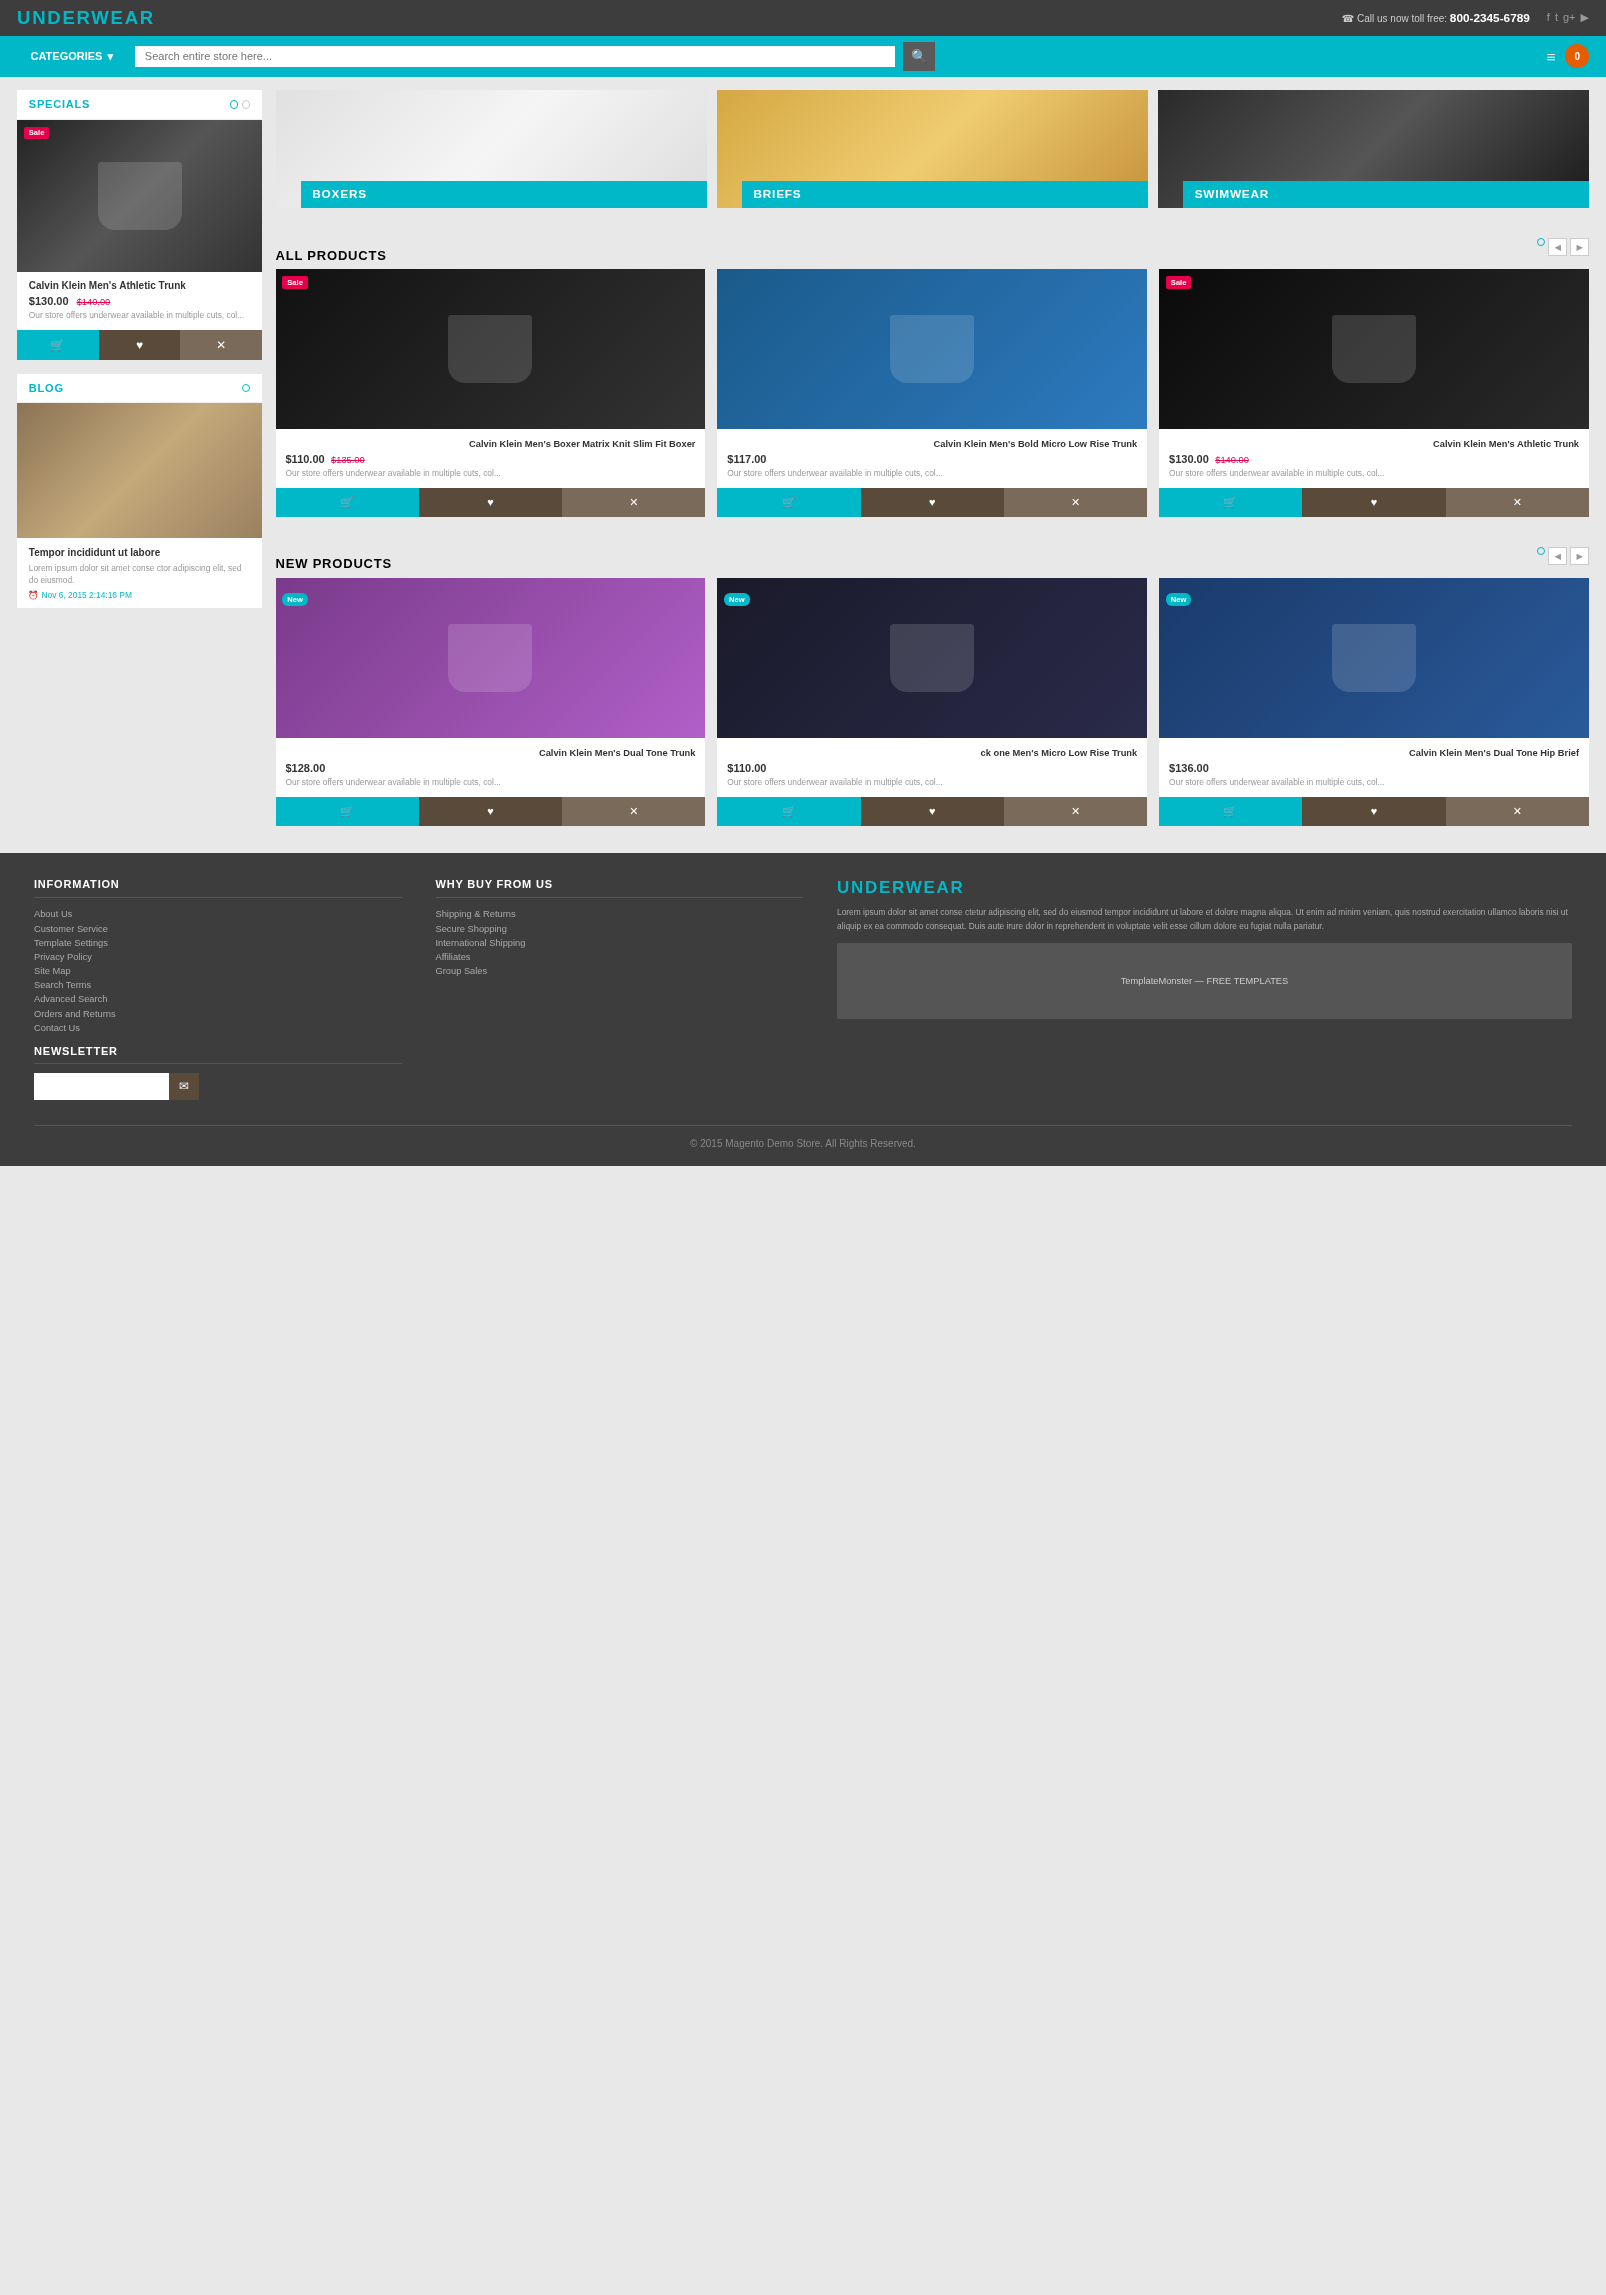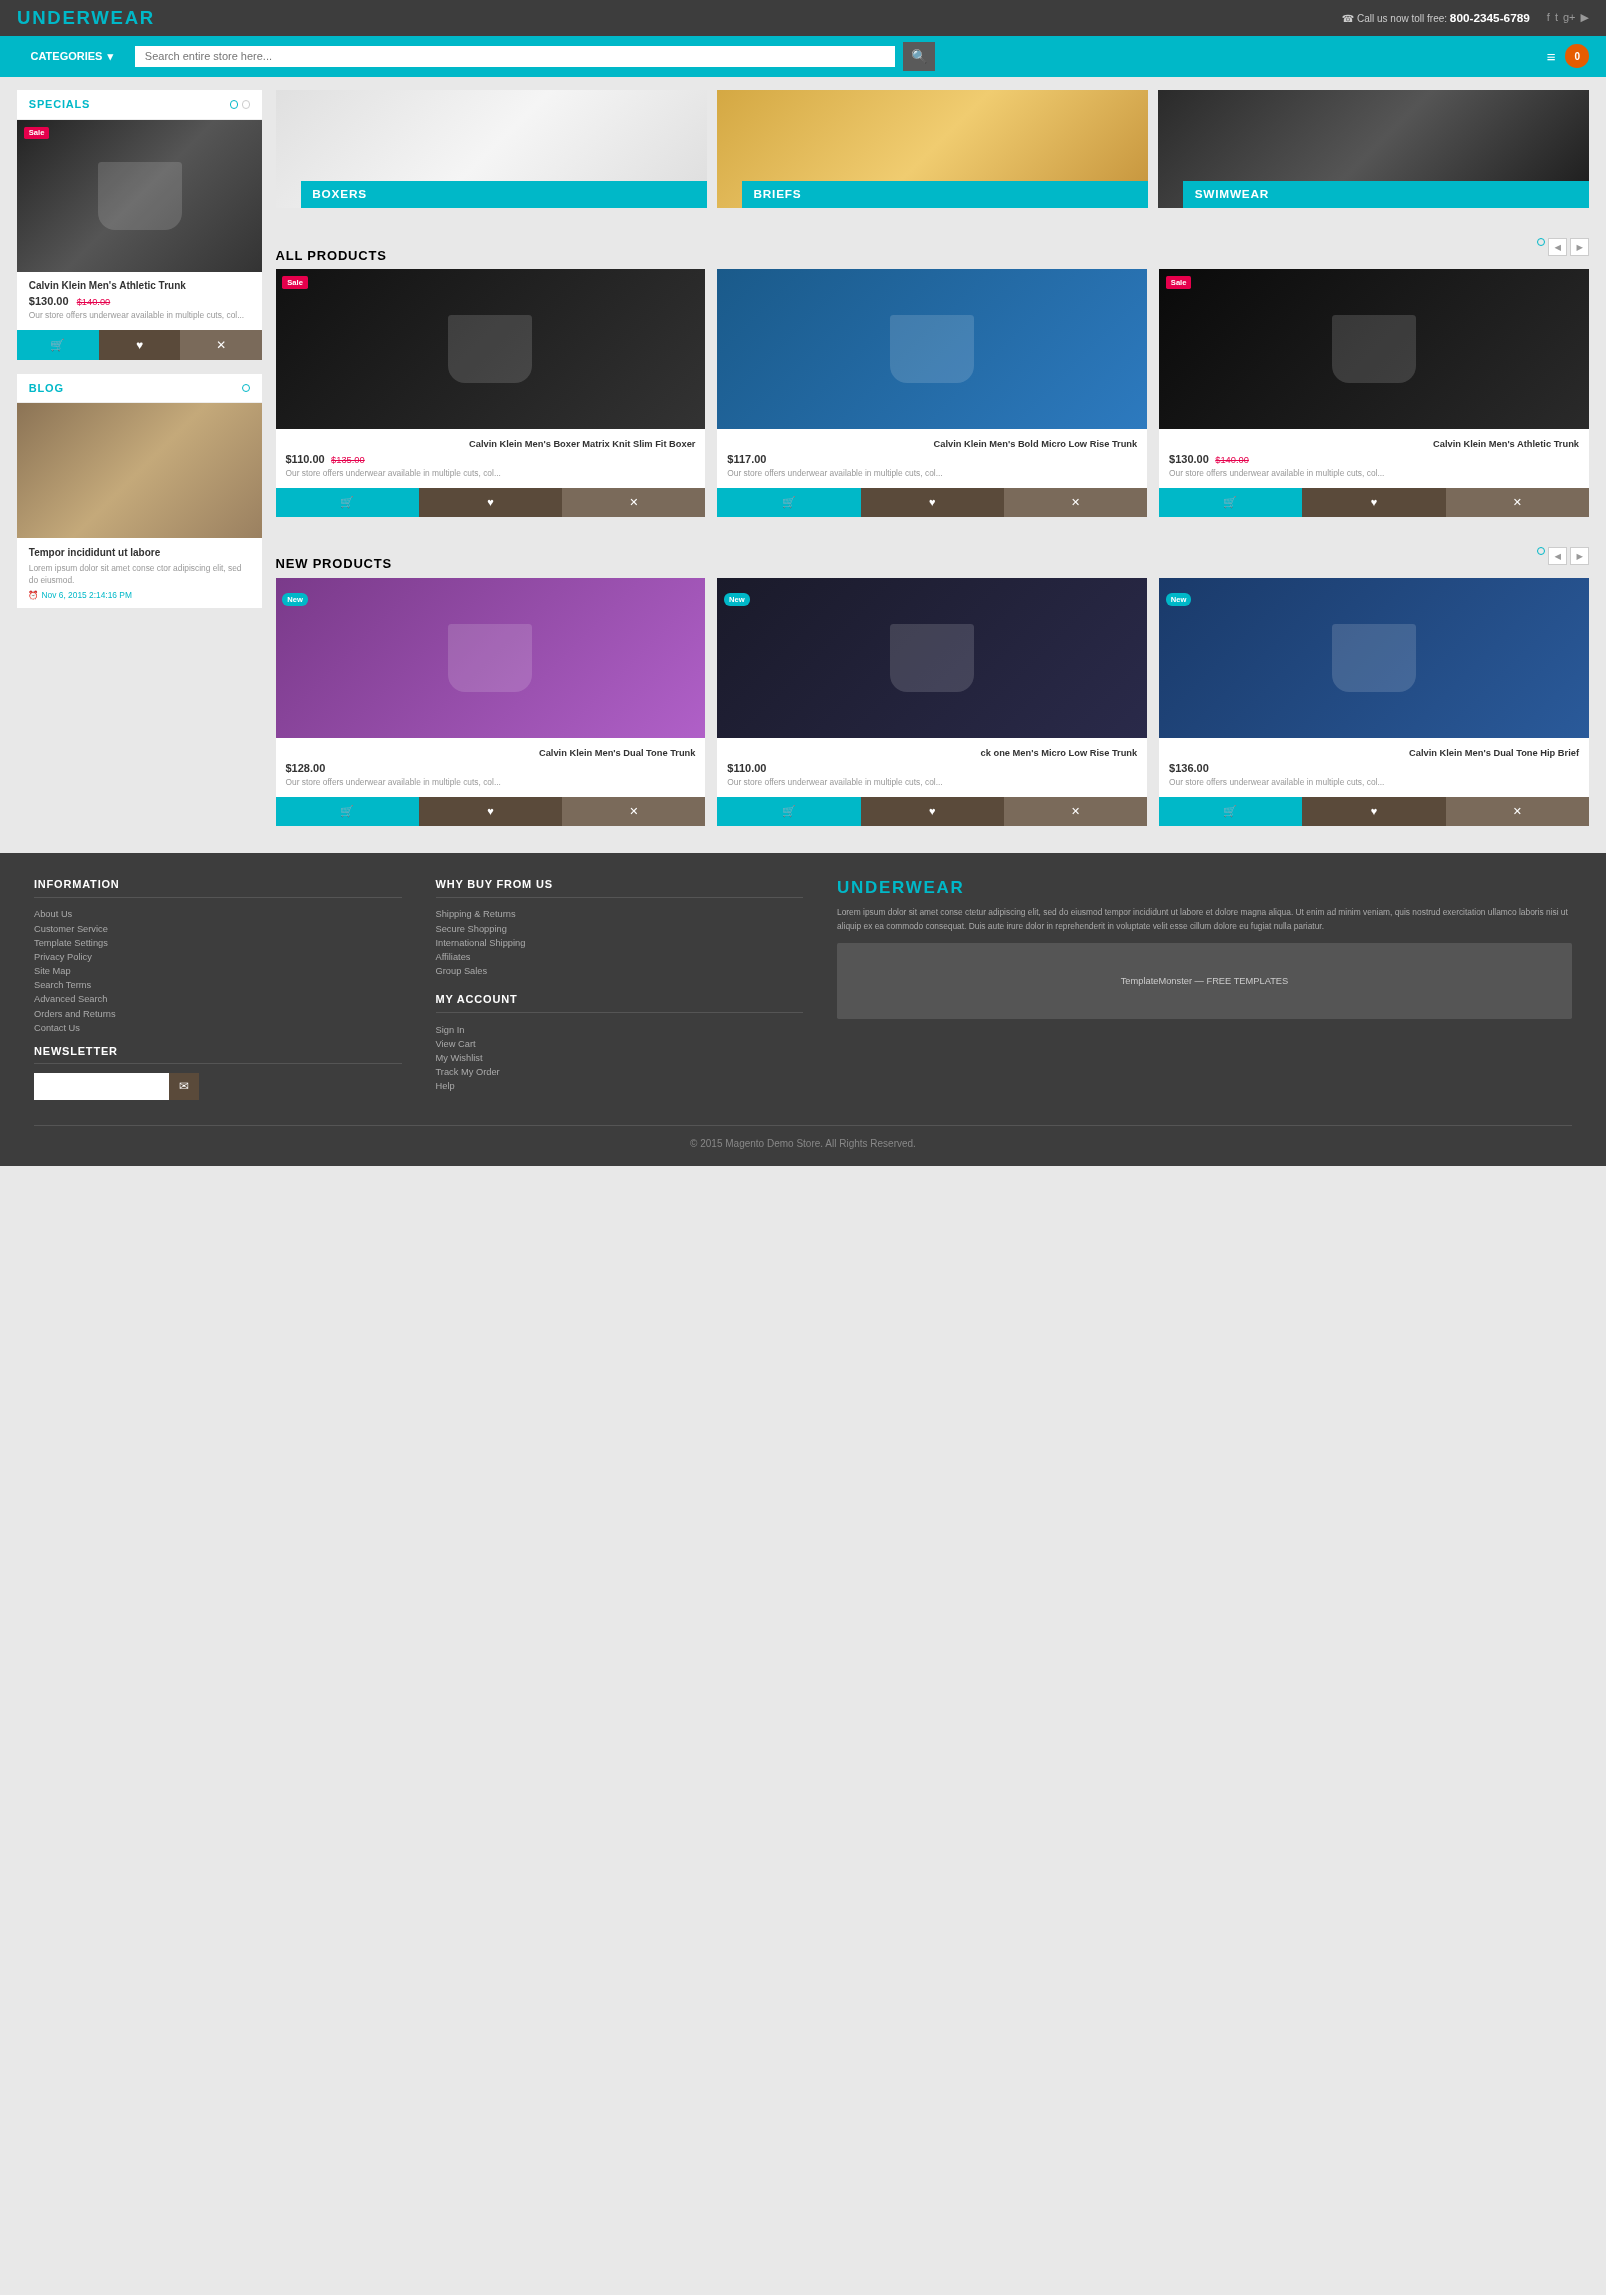--- a/index.html
+++ b/index.html
@@ -396,28 +396,20 @@
     </div>
 
     <div>
       <div class="footer-col-title">WHY BUY FROM US</div>
       <a class="footer-link">Shipping &amp; Returns</a>
       <a class="footer-link">Secure Shopping</a>
       <a class="footer-link">International Shipping</a>
       <a class="footer-link">Affiliates</a>
       <a class="footer-link">Group Sales</a>
 
-      <div style="margin-top: 17px;">
-        <div class="footer-col-title">MY ACCOUNT</div>
-        <a class="footer-link">Sign In</a>
-        <a class="footer-link">View Cart</a>
-        <a class="footer-link">My Wishlist</a>
-        <a class="footer-link">Track My Order</a>
-        <a class="footer-link">Help</a>
-      </div>
     </div>
 
     <div>
       <div class="footer-logo">
         <span>UNDER</span><span style="color:#00b8c8">WE</span><span>AR</span>
       </div>
       <div class="footer-desc">Lorem ipsum dolor sit amet conse ctetur adipiscing elit, sed do eiusmod tempor incididunt ut labore et dolore magna aliqua. Ut enim ad minim veniam, quis nostrud exercitation ullamco laboris nisi ut aliquip ex ea commodo consequat. Duis aute irure dolor in reprehenderit in voluptate velit esse cillum dolore eu fugiat nulla pariatur.</div>
       <div class="footer-banner">
         <span>TemplateMonster — FREE TEMPLATES</span>
       </div>

